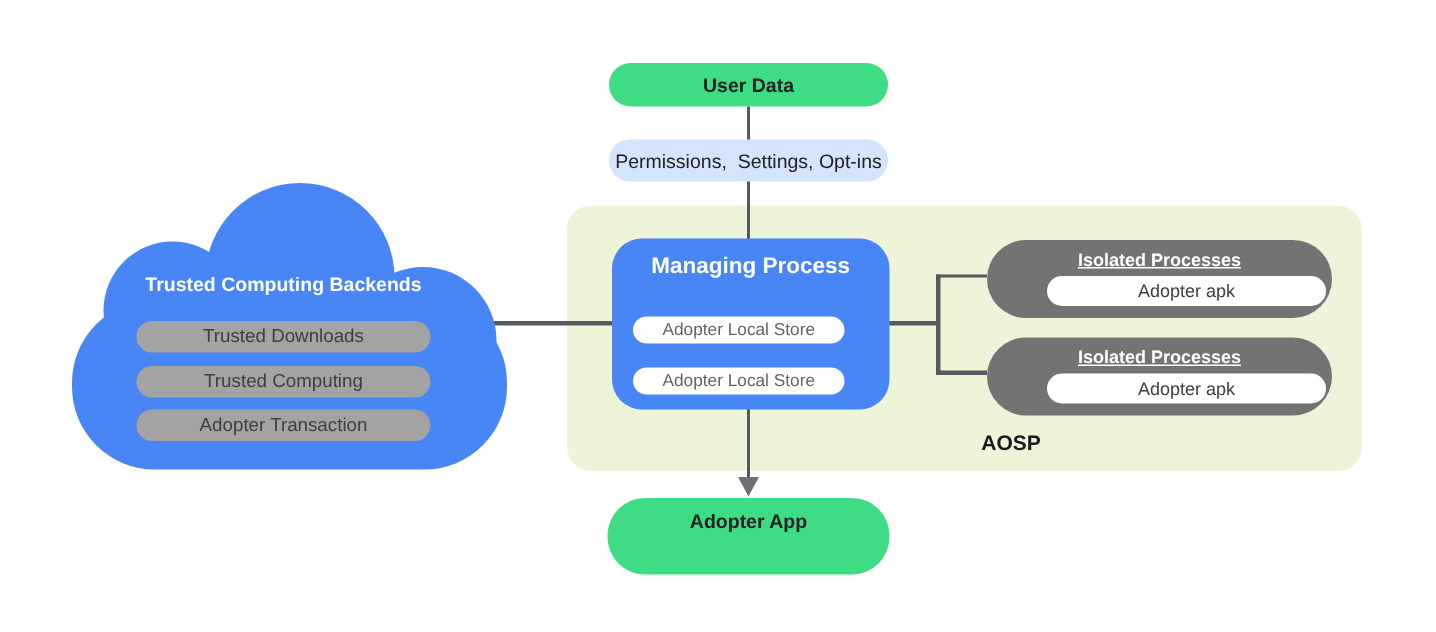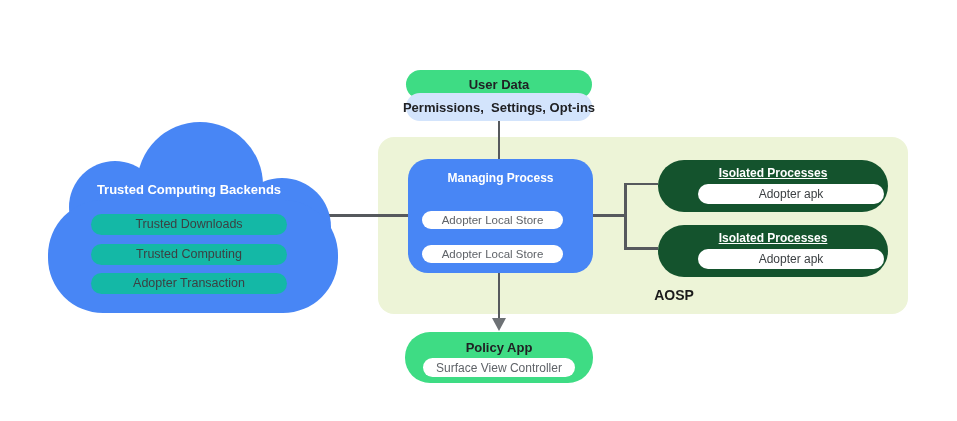--- a/index.html
+++ b/index.html
@@ -24,53 +24,53 @@
     border-left:7.5px solid transparent;border-right:7.5px solid transparent;
     border-top:13px solid #6d7175;
   }
   .cloud-svg{position:absolute;left:45px;top:117px;z-index:2;}
   .cloud-title{
     position:absolute;left:69px;top:182px;width:240px;z-index:3;
     color:#ffffff;font-weight:bold;font-size:13px;text-align:center;
   }
   .cloud-pill{
     position:absolute;left:91px;width:196px;height:21.5px;z-index:3;
-    background:#14b8a6;border-radius:11px;
+    background:#a3a3a3;border-radius:11px;
     display:flex;align-items:center;justify-content:center;
     font-size:12.5px;color:#3c4043;
   }
   .green-pill{
     position:absolute;left:406px;top:42px;width:186px;height:29px;z-index:2;
     background:#3edc84;border-radius:15px;
     display:flex;align-items:center;justify-content:center;
-    font-size:13px;font-weight:bold;color:#202124;margin-top:28px;
+    font-size:13px;font-weight:bold;color:#202124;
   }
   .lightblue-pill{
     position:absolute;left:406px;top:93px;width:186px;height:28px;z-index:2;
     background:#d3e4fc;border-radius:14px;
     display:flex;align-items:center;justify-content:center;
-    font-size:13px;font-weight:bold;color:#202124;white-space:pre;
+    font-size:13px;font-weight:normal;color:#202124;white-space:pre;
   }
   .managing-box{
     position:absolute;left:408px;top:159px;width:185px;height:114px;z-index:2;
     background:#4886f5;border-radius:20px;
   }
   .managing-title{
     margin-top:11px;text-align:center;color:#ffffff;font-weight:bold;
-    font-size:12px;line-height:16px;
+    font-size:15px;line-height:16px;
   }
   .managing-pill{
     position:absolute;left:14px;width:141px;height:18px;
     background:#ffffff;border-radius:9px;
     display:flex;align-items:center;justify-content:center;
     font-size:11.5px;color:#5f6368;
   }
   .isolated-box{
     position:absolute;left:658px;width:230px;height:52px;z-index:2;
-    background:#14532d;border-radius:26px;
+    background:#737373;border-radius:26px;
   }
   .isolated-title{
     margin-top:6px;text-align:center;color:#ffffff;font-weight:bold;
     font-size:12px;text-decoration:underline;
   }
   .isolated-pill{
     position:absolute;left:40px;top:24px;width:186px;height:20px;
     background:#ffffff;border-radius:10px;
     display:flex;align-items:center;justify-content:center;
     font-size:12px;color:#3c4043;
@@ -135,17 +135,16 @@
   <div class="isolated-box" style="top:160px">
     <div class="isolated-title">Isolated Processes</div>
     <div class="isolated-pill">Adopter apk</div>
   </div>
   <div class="isolated-box" style="top:225px">
     <div class="isolated-title">Isolated Processes</div>
     <div class="isolated-pill">Adopter apk</div>
   </div>
 
   <div class="adopter-box">
-    <div class="adopter-title">Policy App</div>
-    <div class="adopter-pill">Surface View Controller</div>
+    <div class="adopter-title">Adopter App</div>
   </div>
 
 </div>
 
 </body></html>

